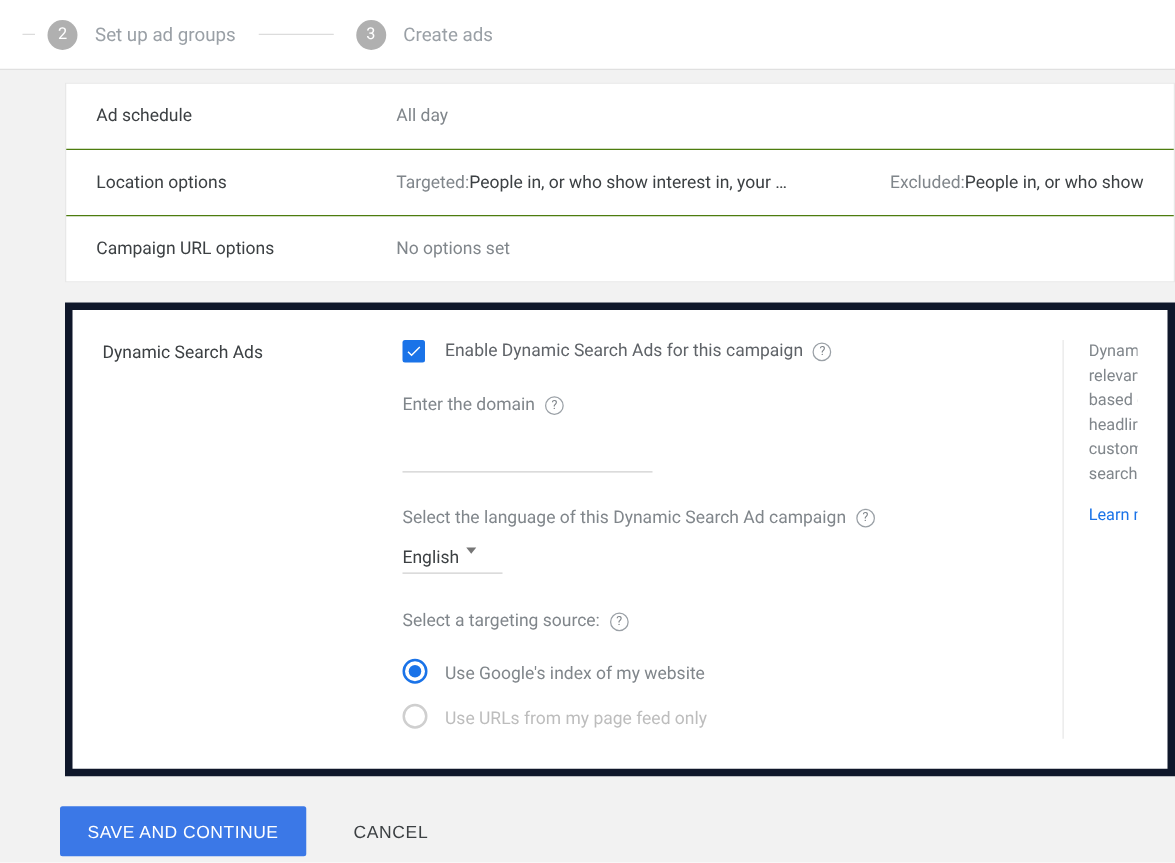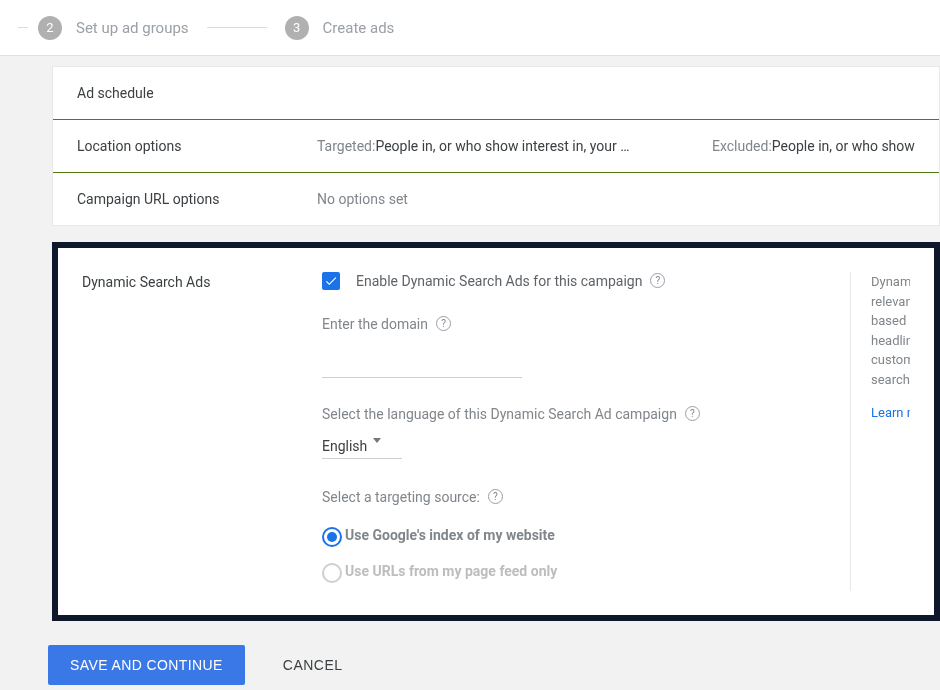--- a/index.html
+++ b/index.html
@@ -121,21 +121,21 @@
     background: #1a73e8;
     border-radius: 2px;
     margin-right: 16px;
     display: flex; align-items: center; justify-content: center;
     flex-shrink:0;
   }
   .checkbox svg { width: 14px; height: 14px; }
   .field-label {
     color: #80868b;
     display: flex;
-    align-items: flex-start;
+    align-items: center;
     gap: 8px;
   }
   .help-icon {
     width: 15px; height: 15px;
     border: 1px solid #9aa0a6;
     border-radius: 50%;
     display: inline-flex;
     align-items: center; justify-content: center;
     font-size: 10px;
     color: #80868b;
@@ -166,25 +166,24 @@
   }
   .caret {
     width: 0; height: 0;
     border-left: 4px solid transparent;
     border-right: 4px solid transparent;
     border-top: 5px solid #767676;
   }
   .radio-group { margin-top: 14px; }
   .radio-row {
     display: flex;
-    align-items: flex-start;
-    gap: 3px;
+    align-items: flex-end;
+    gap: 14px;
     padding: 8px 0;
     color: #80868b;
-    font-weight: bold;
   }
   .radio-row.disabled { color: #bdbdbd; }
   .radio {
     width: 20px; height: 20px;
     border: 2px solid #8e8e8e;
     border-radius: 50%;
     display: flex; align-items: center; justify-content: center;
     flex-shrink:0;
   }
   .radio.selected { border-color: #1a73e8; }
@@ -236,20 +235,21 @@
     <div class="step-circle">3</div>
     <span>Create ads</span>
   </div>
 </div>
 
 <div class="content">
 
   <div class="card">
     <div class="row">
       <div class="row-label">Ad schedule</div>
+      <div class="row-value">All day</div>
     </div>
     <div class="row">
       <div class="row-label">Location options</div>
       <div class="row-value">
         <div class="loc-col1">
           <span class="loc-prefix">Targeted: </span>
           <span class="loc-strong">People in, or who show interest in, your …</span>
         </div>
         <div class="loc-col2">
           <span class="loc-prefix">Excluded: </span>

